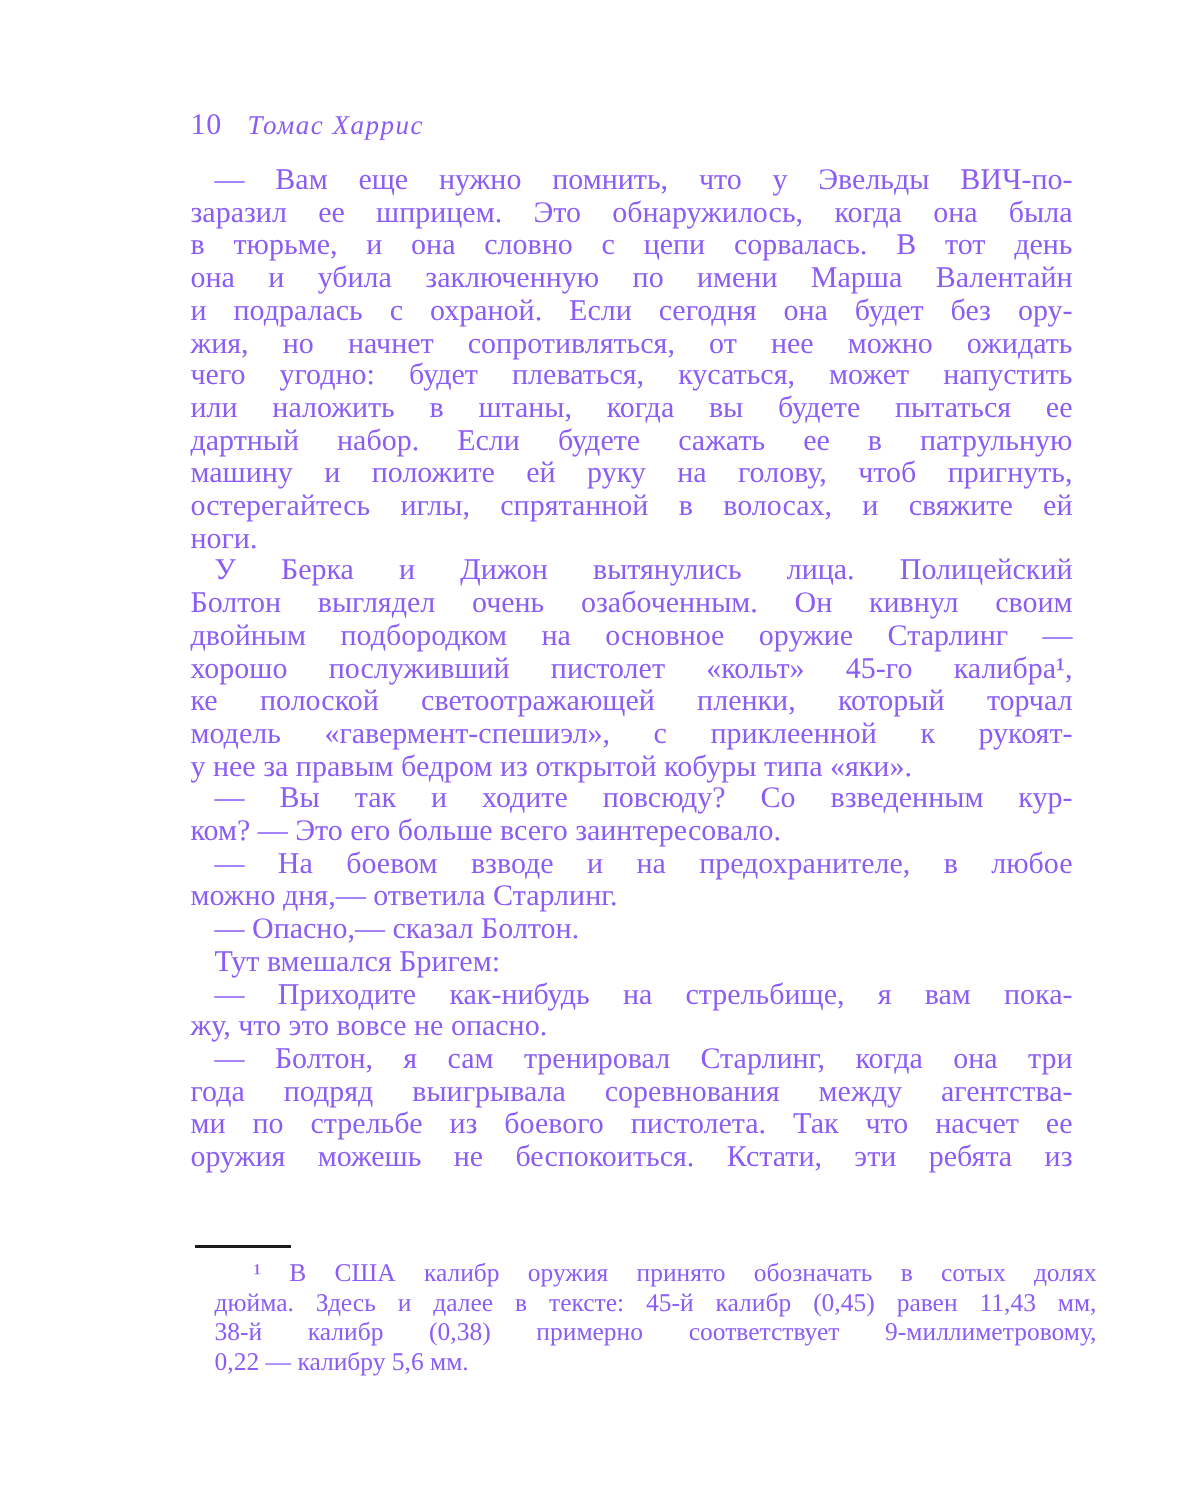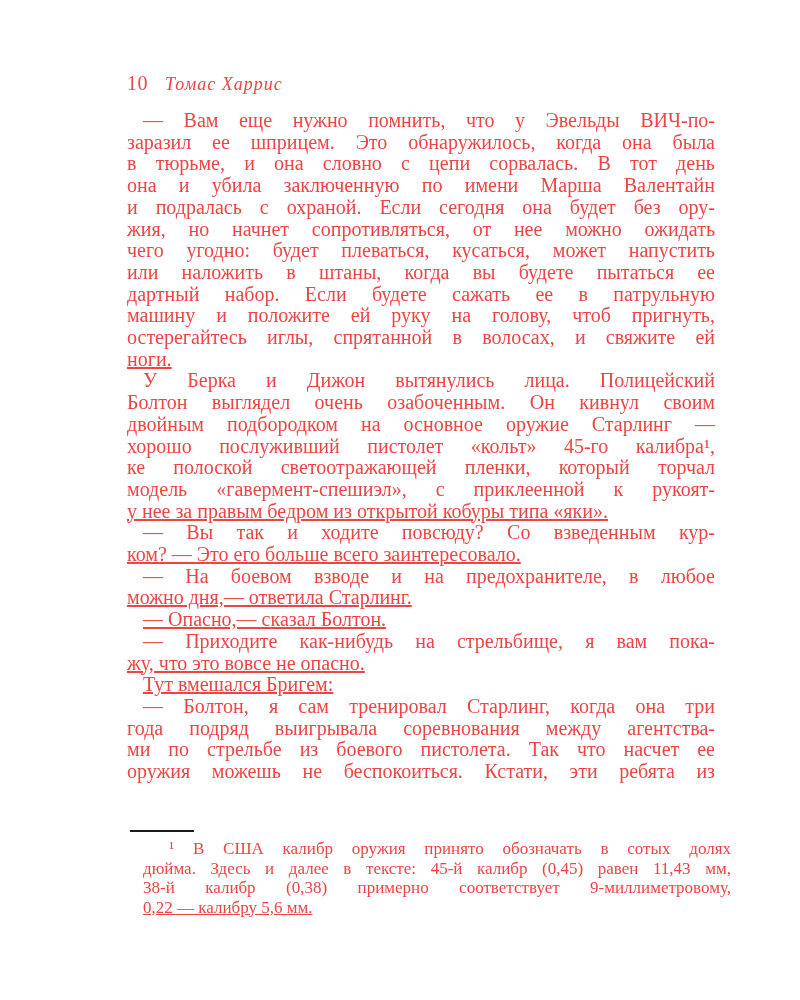--- a/index.html
+++ b/index.html
@@ -5,21 +5,21 @@
   html, body {
     margin: 0;
     padding: 0;
     background: #ffffff;
   }
   .page {
     position: relative;
     width: 800px;
     height: 1000px;
     background: #ffffff;
-    color: #ef4444;
+    color: #8b5cf6;
     font-family: "Liberation Serif", "DejaVu Serif", serif;
     overflow: hidden;
   }
   .header {
     position: absolute;
     left: 127px;
     top: 72px;
     width: 588px;
     white-space: nowrap;
   }
@@ -41,21 +41,21 @@
     font-size: 20px;
     line-height: 21.7px;
   }
   .line {
     text-align: justify;
     text-align-last: justify;
     text-justify: inter-word;
     white-space: normal;
   }
   .line.first { text-indent: 16px; }
-  .line.last { text-align-last: left; text-decoration: underline; }
+  .line.last { text-align-last: left; }
   .footnote-sep {
     position: absolute;
     left: 130px;
     top: 830px;
     width: 64px;
     border-top: 2px solid #1b1b1b;
   }
   .footnote {
     position: absolute;
     left: 127px;
@@ -103,25 +103,25 @@
         <div class="line last">ком? — Это его больше всего заинтересовало.</div>
       </div>
       <div class="para">
         <div class="line first">— На боевом взводе и на предохранителе, в любое</div>
         <div class="line last">можно дня,— ответила Старлинг.</div>
       </div>
       <div class="para">
         <div class="line first last">— Опасно,— сказал Болтон.</div>
       </div>
       <div class="para">
+        <div class="line first last">Тут вмешался Бригем:</div>
+      </div>
+      <div class="para">
         <div class="line first">— Приходите как-нибудь на стрельбище, я вам пока-</div>
         <div class="line last">жу, что это вовсе не опасно.</div>
-      </div>
-      <div class="para">
-        <div class="line first last">Тут вмешался Бригем:</div>
       </div>
       <div class="para">
         <div class="line first">— Болтон, я сам тренировал Старлинг, когда она три</div>
         <div class="line">года подряд выигрывала соревнования между агентства-</div>
         <div class="line">ми по стрельбе из боевого пистолета. Так что насчет ее</div>
         <div class="line">оружия можешь не беспокоиться. Кстати, эти ребята из</div>
       </div>
     </div>
   <div class="footnote-sep"></div>
   <div class="footnote">

